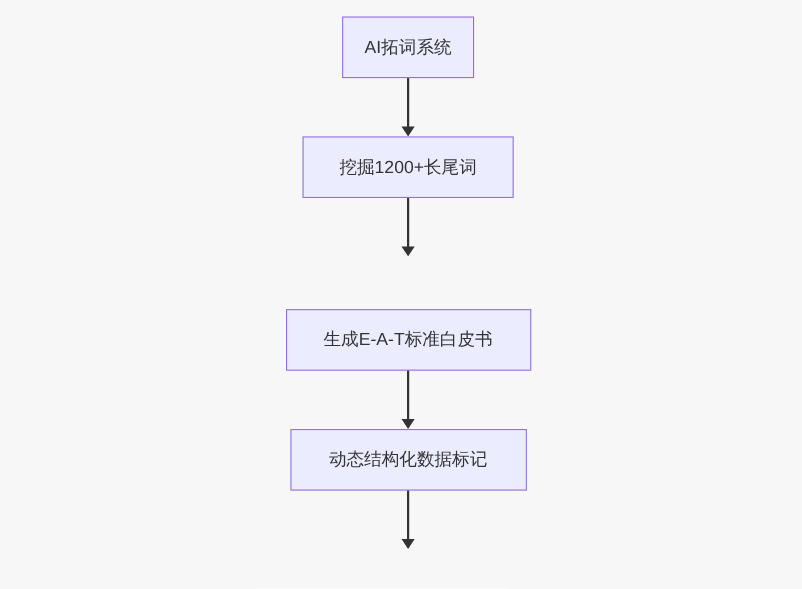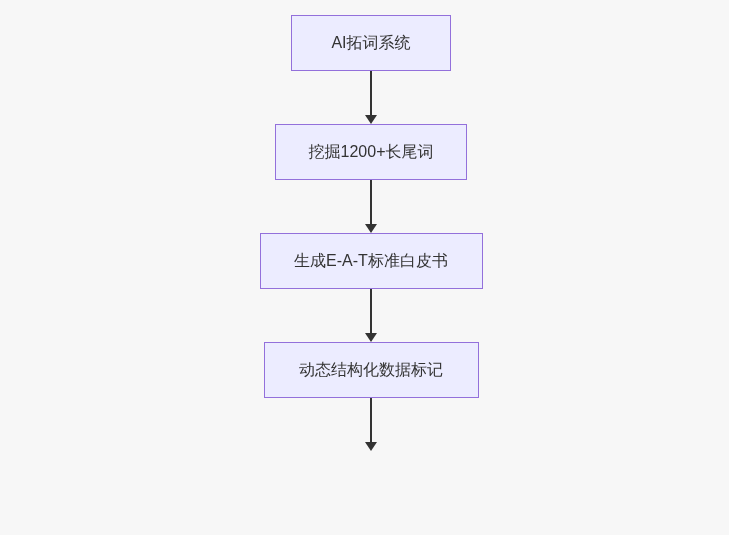--- a/index.html
+++ b/index.html
@@ -29,23 +29,23 @@
     background: #ececff;
     border: 1px solid #9370db;
     display: flex;
     align-items: center;
     justify-content: center;
     font-size: 16px;
     color: #333333;
     white-space: nowrap;
     flex: 0 0 auto;
   }
-  .n1 { width: 160px; }
+  .n1 { width: 120px; }
   .n2 { width: 192px; }
-  .n3 { width: 223px; }
+  .n3 { width: 223px; margin-top: 48px; }
   .n4 { width: 215px; }
   .n5 { width: 234px; }
   .arrow {
     height: 53px;
     flex: 0 0 auto;
     display: flex;
     flex-direction: column;
     align-items: center;
   }
   .arrow-line {

